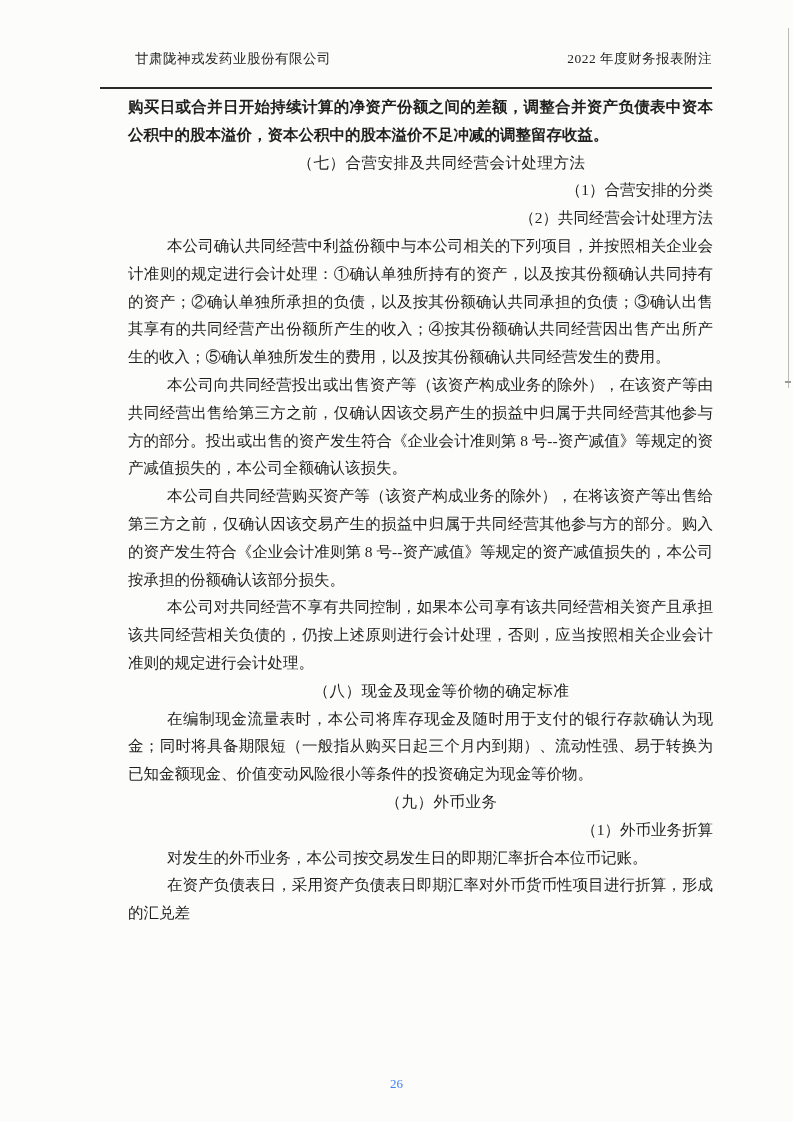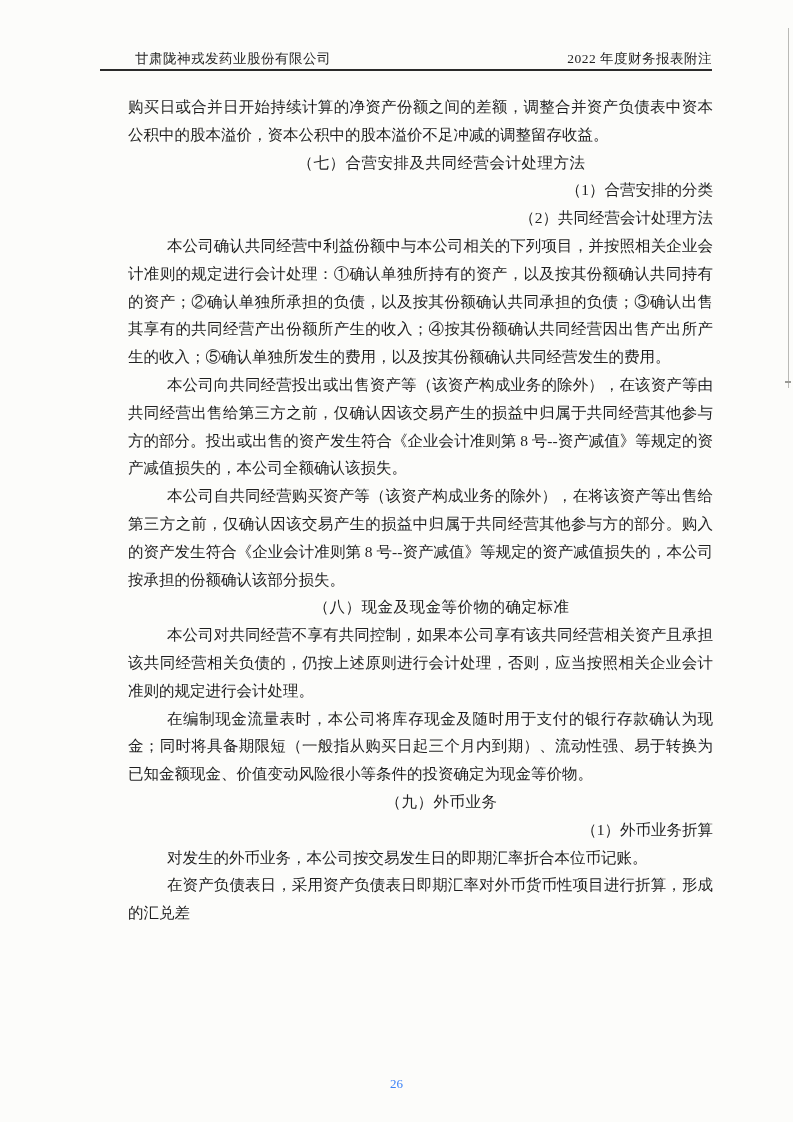--- a/index.html
+++ b/index.html
@@ -20,37 +20,37 @@
   
   .header {
     position: absolute;
     top: 50px;
     left: 100px;
     width: 612px;
     display: flex;
     justify-content: space-between;
     align-items: flex-end;
     border-bottom: 2px solid #2a2a2a;
-    padding-bottom: 1px;
+    padding-bottom: 19px;
     font-size: 13.5px;
     letter-spacing: 0.5px;
   }
   .header .company { padding-left: 35px; }
   
   .body {
     position: absolute;
     top: 93px;
     left: 128px;
     width: 585px;
     font-size: 15.5px;
     line-height: 27.8px;
     text-align: justify;
   }
   .blk { margin: 0; }
-  .blk-continuation { text-indent: 0; }
+  .blk-continuation { text-indent: 0; font-weight: bold; }
   .blk-paragraph { text-indent: 39px; }
   .blk-heading {
     padding-left: 42px;
     font-weight: normal;
     text-align: center;
     letter-spacing: 0.5px;
   }
   .blk-subheading {
     padding-left: 42px;
     text-align: right;
@@ -94,22 +94,22 @@
   </div>
 
   <div class="body">
     <p class="blk blk-continuation">购买日或合并日开始持续计算的净资产份额之间的差额，调整合并资产负债表中资本公积中的股本溢价，资本公积中的股本溢价不足冲减的调整留存收益。</p>
     <p class="blk blk-heading">（七）合营安排及共同经营会计处理方法</p>
     <p class="blk blk-subheading">（1）合营安排的分类</p>
     <p class="blk blk-subheading">（2）共同经营会计处理方法</p>
     <p class="blk blk-paragraph">本公司确认共同经营中利益份额中与本公司相关的下列项目，并按照相关企业会计准则的规定进行会计处理：①确认单独所持有的资产，以及按其份额确认共同持有的资产；②确认单独所承担的负债，以及按其份额确认共同承担的负债；③确认出售其享有的共同经营产出份额所产生的收入；④按其份额确认共同经营因出售产出所产生的收入；⑤确认单独所发生的费用，以及按其份额确认共同经营发生的费用。</p>
     <p class="blk blk-paragraph">本公司向共同经营投出或出售资产等（该资产构成业务的除外），在该资产等由共同经营出售给第三方之前，仅确认因该交易产生的损益中归属于共同经营其他参与方的部分。投出或出售的资产发生符合《企业会计准则第 8 号--资产减值》等规定的资产减值损失的，本公司全额确认该损失。</p>
     <p class="blk blk-paragraph">本公司自共同经营购买资产等（该资产构成业务的除外），在将该资产等出售给第三方之前，仅确认因该交易产生的损益中归属于共同经营其他参与方的部分。购入的资产发生符合《企业会计准则第 8 号--资产减值》等规定的资产减值损失的，本公司按承担的份额确认该部分损失。</p>
+    <p class="blk blk-paragraph">本公司对共同经营不享有共同控制，如果本公司享有该共同经营相关资产且承担该共同经营相关负债的，仍按上述原则进行会计处理，否则，应当按照相关企业会计准则的规定进行会计处理。</p>
     <p class="blk blk-heading">（八）现金及现金等价物的确定标准</p>
-    <p class="blk blk-paragraph">本公司对共同经营不享有共同控制，如果本公司享有该共同经营相关资产且承担该共同经营相关负债的，仍按上述原则进行会计处理，否则，应当按照相关企业会计准则的规定进行会计处理。</p>
     <p class="blk blk-paragraph">在编制现金流量表时，本公司将库存现金及随时用于支付的银行存款确认为现金；同时将具备期限短（一般指从购买日起三个月内到期）、流动性强、易于转换为已知金额现金、价值变动风险很小等条件的投资确定为现金等价物。</p>
     <p class="blk blk-heading">（九）外币业务</p>
     <p class="blk blk-subheading">（1）外币业务折算</p>
     <p class="blk blk-paragraph">对发生的外币业务，本公司按交易发生日的即期汇率折合本位币记账。</p>
     <p class="blk blk-paragraph">在资产负债表日，采用资产负债表日即期汇率对外币货币性项目进行折算，形成的汇兑差</p>
   </div>
 
   <div class="footer">
     <span>26</span>
   </div>

